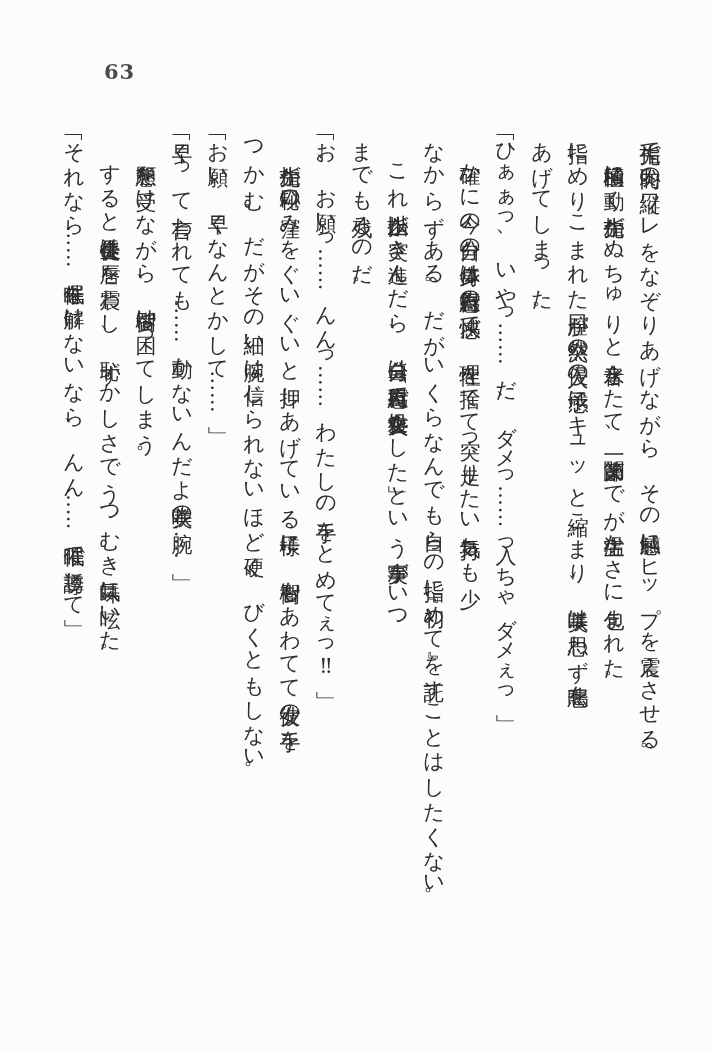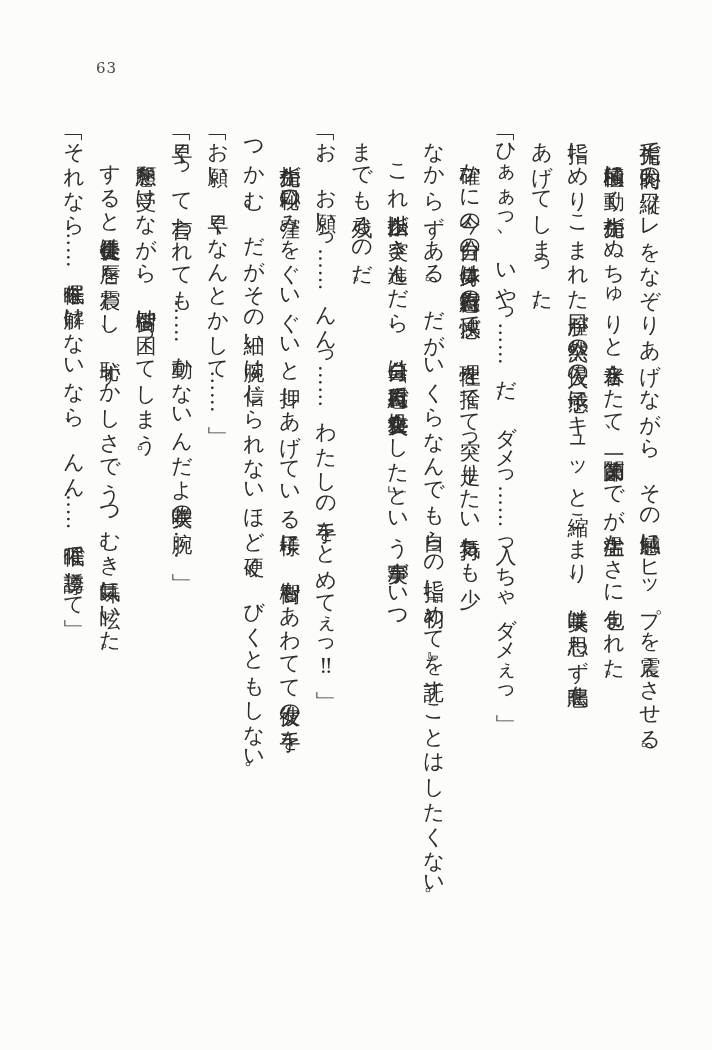--- a/index.html
+++ b/index.html
@@ -10,25 +10,26 @@
     width: 712px;
     height: 1050px;
     position: relative;
     overflow: hidden;
     background: #fcfcfb;
     font-family: "DejaVu Serif", "Liberation Serif", serif;
   }
   .page-number {
     position: absolute;
     top: 59px;
-    left: 96px;
-    font-size: 15px;
+    left: 104px;
+    font-size: 21px;
     color: #4a4a48;
     letter-spacing: 1px;
     font-family: "DejaVu Serif", "Liberation Serif", serif;
+    font-weight: bold;
   }
   .text-block {
     position: absolute;
     top: 127px;
     right: 44px;
     height: 880px;
     writing-mode: vertical-rl;
     text-orientation: mixed;
     font-size: 21px;
     letter-spacing: 0.5px;

